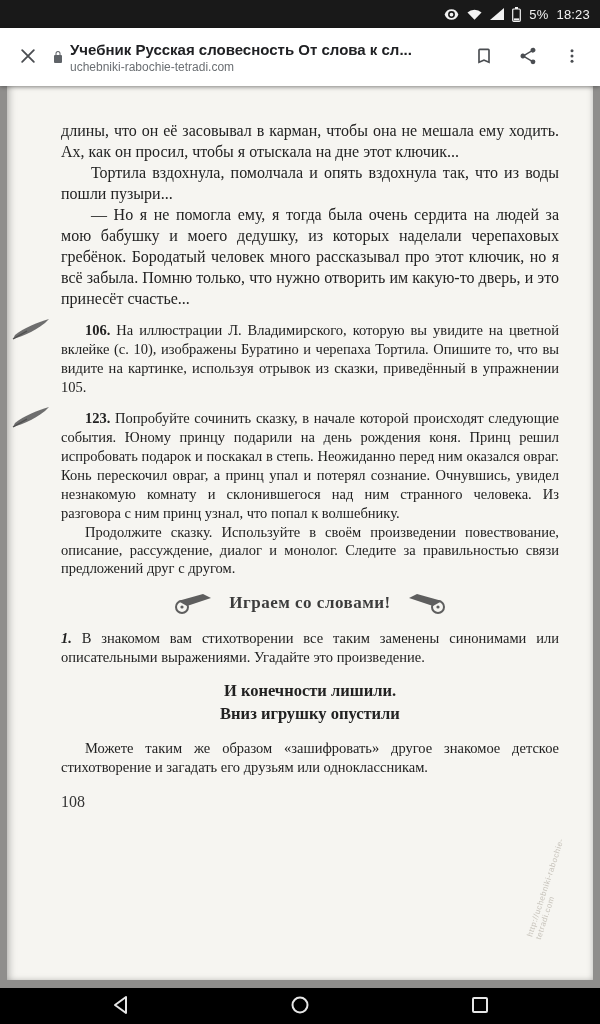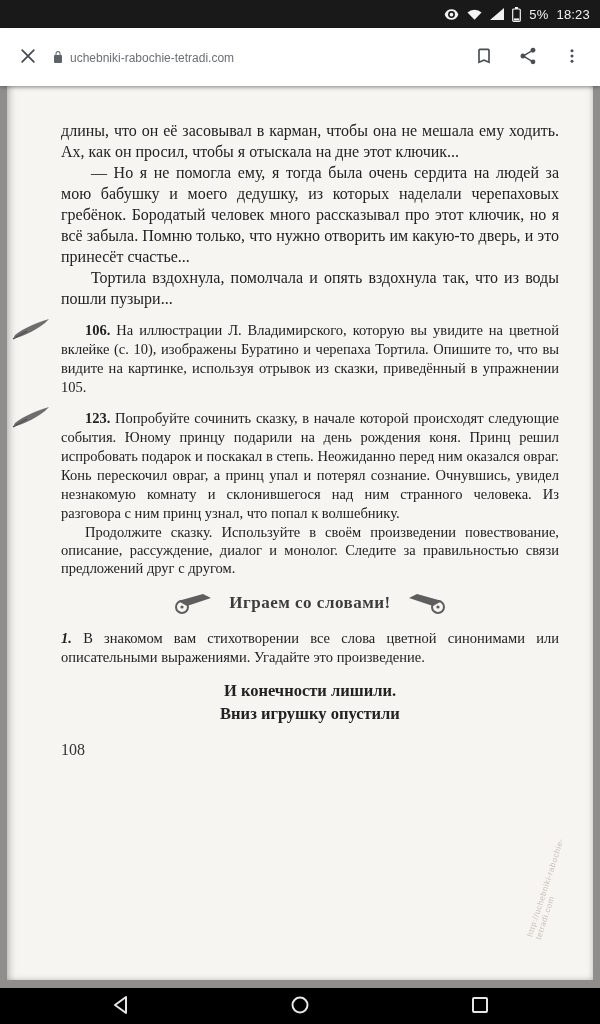--- a/index.html
+++ b/index.html
@@ -109,20 +109,21 @@
           <path d="M19 5 5 19M5 5l14 14" stroke="#4a4d51" stroke-width="2.2" stroke-linecap="round"></path>
         </svg>
     </span>
   </button>
   <span class="lock-wrap">
     <svg width="12" height="14" viewBox="0 0 24 28">
         <path fill="#5f6368" d="M18 10h-1V7A5 5 0 0 0 7 7v3H6a2 2 0 0 0-2 2v12a2 2 0 0 0 2 2h12a2 2 0 0 0 2-2V12a2 2 0 0 0-2-2zM9 7a3 3 0 0 1 6 0v3H9z"></path>
       </svg>
   </span>
   <div class="title-block">
+    <div class="tb-title">Учебник Русская словесность От слова к сл...</div>
     <div class="tb-url">uchebniki-rabochie-tetradi.com</div>
   </div>
   <button class="tb-btn">
     <span>
       <svg width="20" height="20" viewBox="0 0 24 24">
           <path fill="#4a4d51" d="M17 3H7a2 2 0 0 0-2 2v16l7-3 7 3V5a2 2 0 0 0-2-2zm0 15-5-2.18L7 18V5h10z"></path>
         </svg>
     </span>
   </button>
   <button class="tb-btn">
@@ -139,22 +140,22 @@
           <circle cx="12" cy="12" r="2" fill="#4a4d51"></circle>
           <circle cx="12" cy="19" r="2" fill="#4a4d51"></circle>
         </svg>
     </span>
   </button>
 </div>
 
 <main class="content">
   <div class="page page1">
     <p class="body-p no-indent">длины, что он её засовывал в карман, чтобы она не мешала ему ходить. Ах, как он просил, чтобы я отыскала на дне этот ключик...</p>
+    <p class="body-p">Тортила вздохнула, помолчала и опять вздохнула так, что из воды пошли пузыри...</p>
     <p class="body-p">— Но я не помогла ему, я тогда была очень сердита на людей за мою бабушку и моего дедушку, из которых наделали черепаховых гребёнок. Бородатый человек много рассказывал про этот ключик, но я всё забыла. Помню только, что нужно отворить им какую-то дверь, и это принесёт счастье...</p>
-    <p class="body-p">Тортила вздохнула, помолчала и опять вздохнула так, что из воды пошли пузыри...</p>
 
     <div class="exercise">
       <span class="quill">
         <svg width="40" height="24" viewBox="0 0 40 24">
             <path d="M2 22C12 19 28 13 38 2 28 5 12 11 4 18Z" fill="#6e6e6e"></path>
             <path d="M2 22 16 14" stroke="#4f4f4f" stroke-width="1.4" fill="none"></path>
           </svg>
       </span>
       <p class="ex-p">
         <span class="ex-num">106.</span>
@@ -189,28 +190,29 @@
         <svg width="44" height="24" viewBox="0 0 44 24">
             <circle cx="13" cy="16" r="6" fill="none" stroke="#5e5e5e" stroke-width="2"></circle>
             <circle cx="13" cy="16" r="1.6" fill="#5e5e5e"></circle>
             <path d="M9 10 34 3l8 4-24 8z" fill="#5e5e5e"></path>
           </svg>
       </span>
     </div>
 
     <p class="game-p">
       <span class="game-num">1.</span>
-      <span>В знакомом вам стихотворении все слова цветной синонимами или описательными выражениями. Угадайте это произведение.</span>
+      <span>В знакомом вам стихотворении все таким заменены синонимами или описательными выражениями. Угадайте это произведение.</span>
     </p>
 
     <div class="verse">
       <div>И конечности лишили.</div>
       <div>Вниз игрушку опустили</div>
     </div>
 
+    <p class="followup">Можете таким же образом «зашифровать» другое знакомое детское стихотворение и загадать его друзьям или одноклассникам.</p>
 
     <div class="page-number">108</div>
 
     <div class="watermark">http://uchebniki-rabochie-tetradi.com</div>
   </div>
 
   <div class="page-gap"></div>
 
 </main>
 

